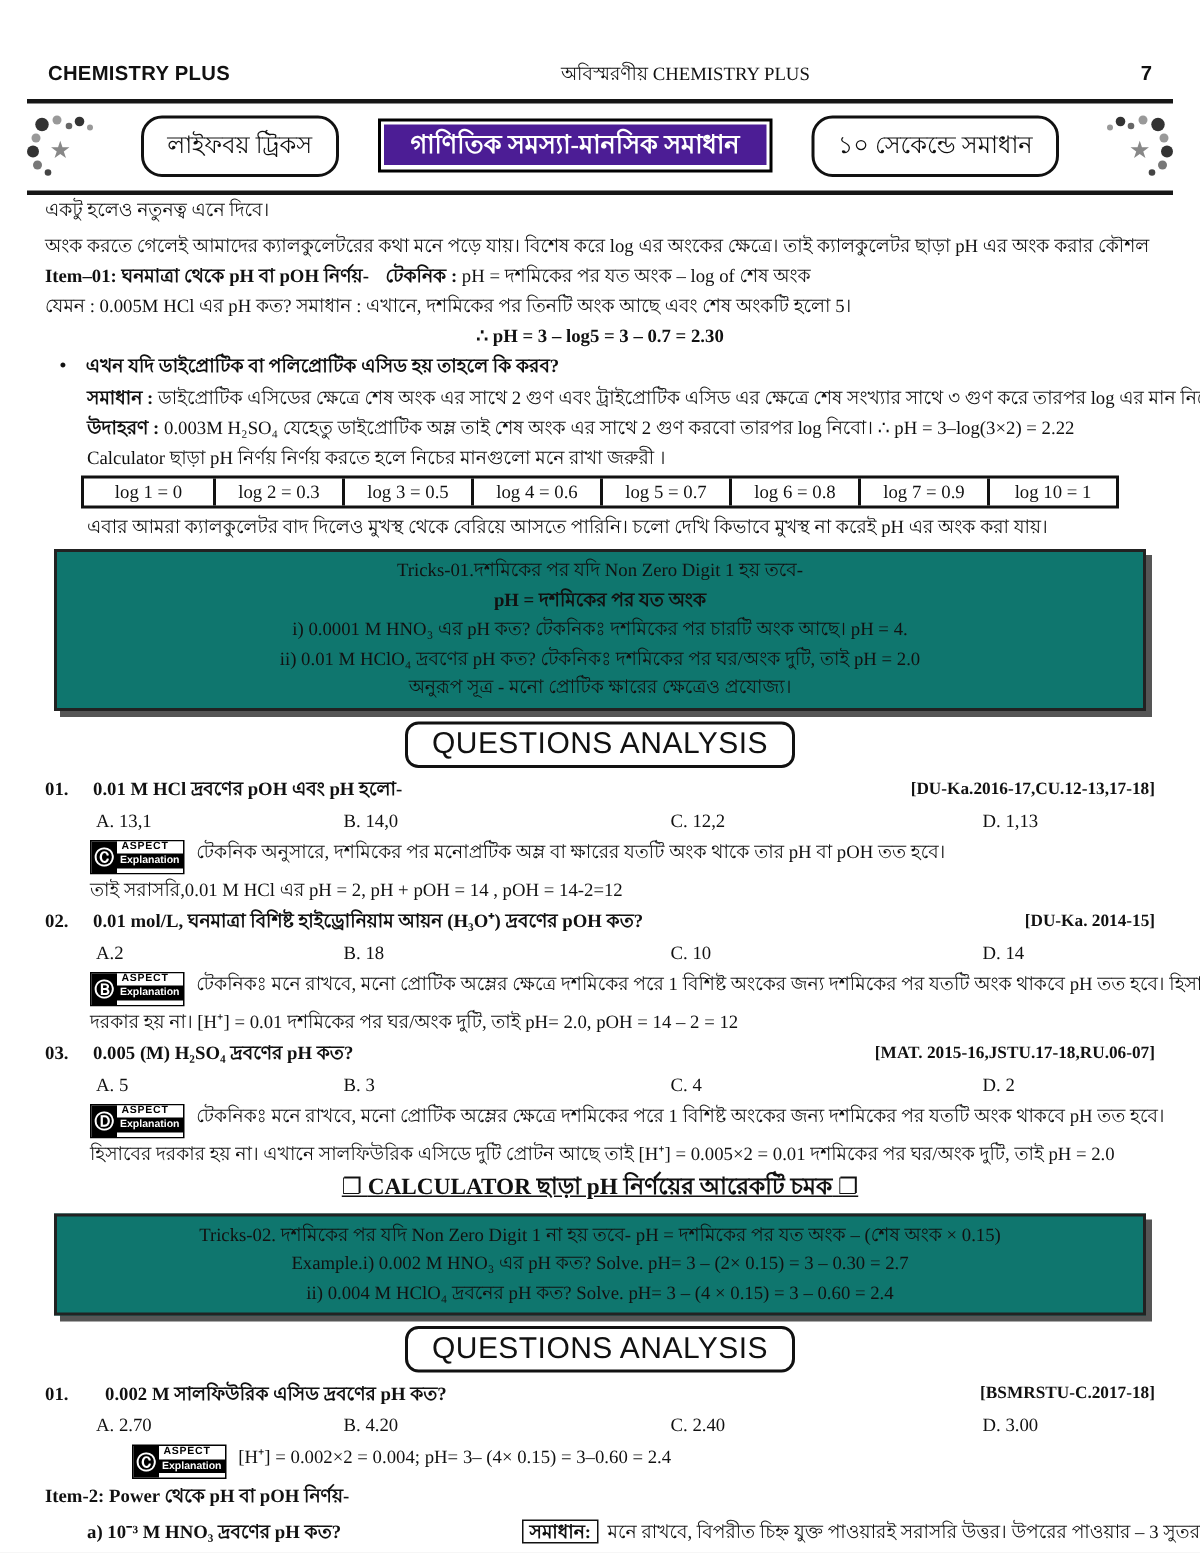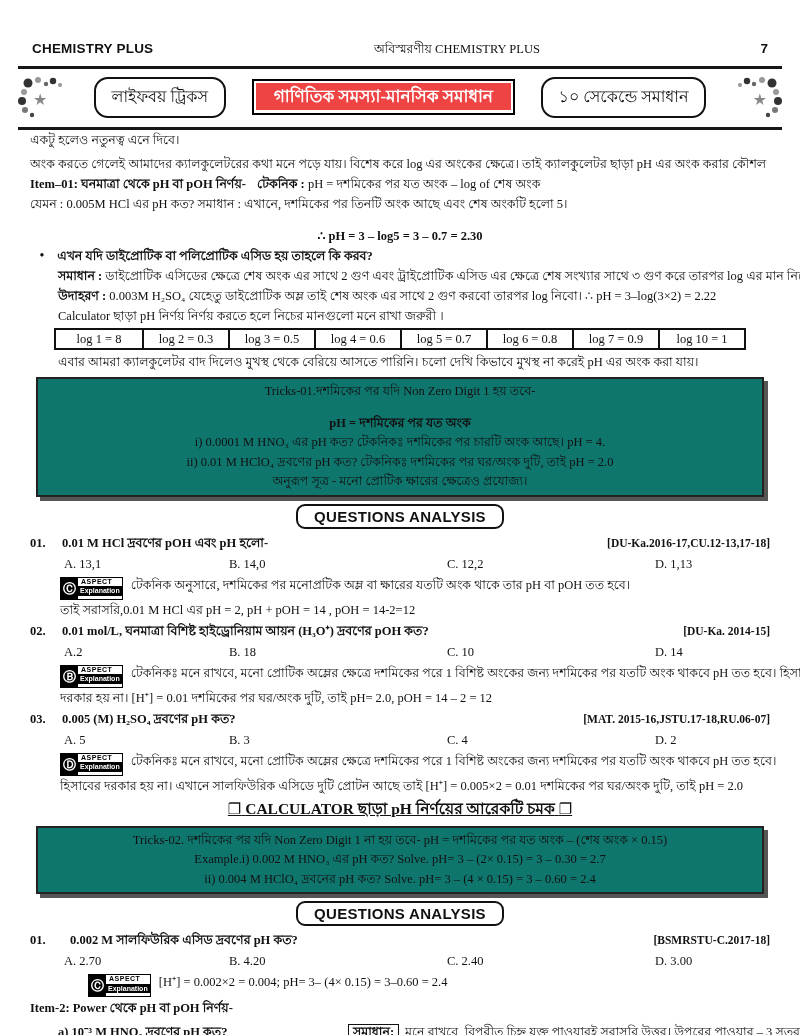--- a/index.html
+++ b/index.html
@@ -9,37 +9,37 @@
     font-family:"Liberation Serif", serif; font-size:12.5px; position:relative; overflow:hidden;
   }
   .hdr { display:flex; align-items:baseline; padding:40px 32px 4px 32px; }
   .hdr-brand { font-family:"Liberation Sans", sans-serif; font-weight:bold; font-size:13.5px; letter-spacing:.2px;}
   .hdr-center { flex:1; text-align:center; font-size:12.5px; }
   .hdr-page { font-family:"Liberation Sans", sans-serif; font-weight:bold; font-size:13.5px; }
   .rule { height:3px; background:#161616; margin:2px 18px 0 18px; }
   .banner-row { display:flex; align-items:center; justify-content:space-between; padding:7px 16px 7px 16px; }
   .badge-round { border:2px solid #111; border-radius:14px; padding:5px 16px; font-weight:normal; font-size:16px; white-space:nowrap; }
   .badge-black-wrap { border:2px solid #000; padding:2px; }
-  .badge-black { background:#ef4444; color:#fff; font-weight:bold; font-size:17px; padding:4px 18px; white-space:nowrap; }
+  .badge-black { background:#4c1d95; color:#fff; font-weight:bold; font-size:17px; padding:4px 18px; white-space:nowrap; }
   .cluster { width:52px; height:42px; }
   .line { padding:0 30px; line-height:20px; white-space:nowrap; overflow:hidden; }
   .ind { padding-left:58px; }
   .ctr { text-align:center; }
-  .b { font-weight:bold;margin-top:12px; }
+  .b { font-weight:bold; }
   .bullet { display:inline-block; width:24px; text-align:center; font-size:14px; }
   .arrowg { display:inline-block; width:22px; }
   .logtable { display:grid; grid-template-columns:repeat(8,1fr); border:2px solid #111; margin:2px 54px; text-align:center; }
   .logtable > div { border-left:2px solid #111; line-height:18px; font-size:12.5px; }
   .logtable > div:first-child { border-left:none; }
   .tricksbox { margin:5px 36px 4px 36px; background:#0f766e; border:2px solid #222; box-shadow:4px 4px 0 #555;
     text-align:center; padding:3px 6px; }
   .tricksbox div { line-height:19.5px; white-space:nowrap; overflow:hidden; }
   .qa-wrap { text-align:center; margin:7px 0 4px 0; }
   .qa-badge { display:inline-block; border:2.5px solid #111; border-radius:9px; padding:2px 16px;
-    font-family:"Liberation Sans", sans-serif; font-weight:bold; font-size:15px; letter-spacing:.3px; }
+    font-family:"Liberation Sans", sans-serif; font-weight:normal; font-size:20px; letter-spacing:.3px; }
   .q-row { display:flex; padding:0 30px; line-height:21px; font-weight:bold; white-space:nowrap; }
   .q-no { width:32px; flex:none; }
   .q-ref { margin-left:auto; font-size:11.5px; }
   .opt-row { display:grid; grid-template-columns:165px 218px 208px 1fr; padding:0 30px 0 64px; line-height:21px; }
   .exp { padding:0 30px 0 60px; line-height:21px; white-space:nowrap; overflow:hidden; }
   .abadge { display:inline-flex; align-items:stretch; border:1px solid #000; vertical-align:-4px; margin-right:5px; }
   .abadge-letter { background:#000; color:#fff; font-weight:bold; font-size:13px; padding:0 2px; display:flex; align-items:center; }
   .abadge-text { display:inline-flex; flex-direction:column; font-family:"Liberation Sans", sans-serif; font-size:7px; font-weight:bold; line-height:8.5px; }
   .abadge-t1 { color:#000; background:#fff; padding:0 3px; border-bottom:1px solid #000; letter-spacing:.5px; }
   .abadge-t2 { background:#000; color:#fff; padding:0 2px; }
@@ -114,21 +114,21 @@
     <span class="b">সমাধান :</span>
     <span>ডাইপ্রোটিক এসিডের ক্ষেত্রে শেষ অংক এর সাথে 2 গুণ এবং ট্রাইপ্রোটিক এসিড এর ক্ষেত্রে শেষ সংখ্যার সাথে ৩ গুণ করে তারপর log এর মান নিবো।</span>
   </div>
   <div class="line ind">
     <span class="b">উদাহরণ :</span>
     <span>0.003M H₂SO₄ যেহেতু ডাইপ্রোটিক অম্ল তাই শেষ অংক এর সাথে 2 গুণ করবো তারপর log নিবো।  ∴ pH = 3–log(3×2) = 2.22</span>
   </div>
   <div class="line ind">Calculator ছাড়া  pH নির্ণয় নির্ণয় করতে হলে নিচের মানগুলো মনে রাখা জরুরী ।</div>
 
   <div class="logtable">
-    <div>log 1 = 8</div>
+    <div>log 1 = 0</div>
     <div>log 2 = 0.3</div>
     <div>log 3 = 0.5</div>
     <div>log 4 = 0.6</div>
     <div>log 5 = 0.7</div>
     <div>log 6 = 0.8</div>
     <div>log 7 = 0.9</div>
     <div>log 10 = 1</div>
   </div>
 
   <div class="line ind">এবার আমরা ক্যালকুলেটর বাদ দিলেও মুখস্থ থেকে বেরিয়ে আসতে পারিনি। চলো দেখি কিভাবে মুখস্থ না করেই pH এর অংক করা যায়।</div>

